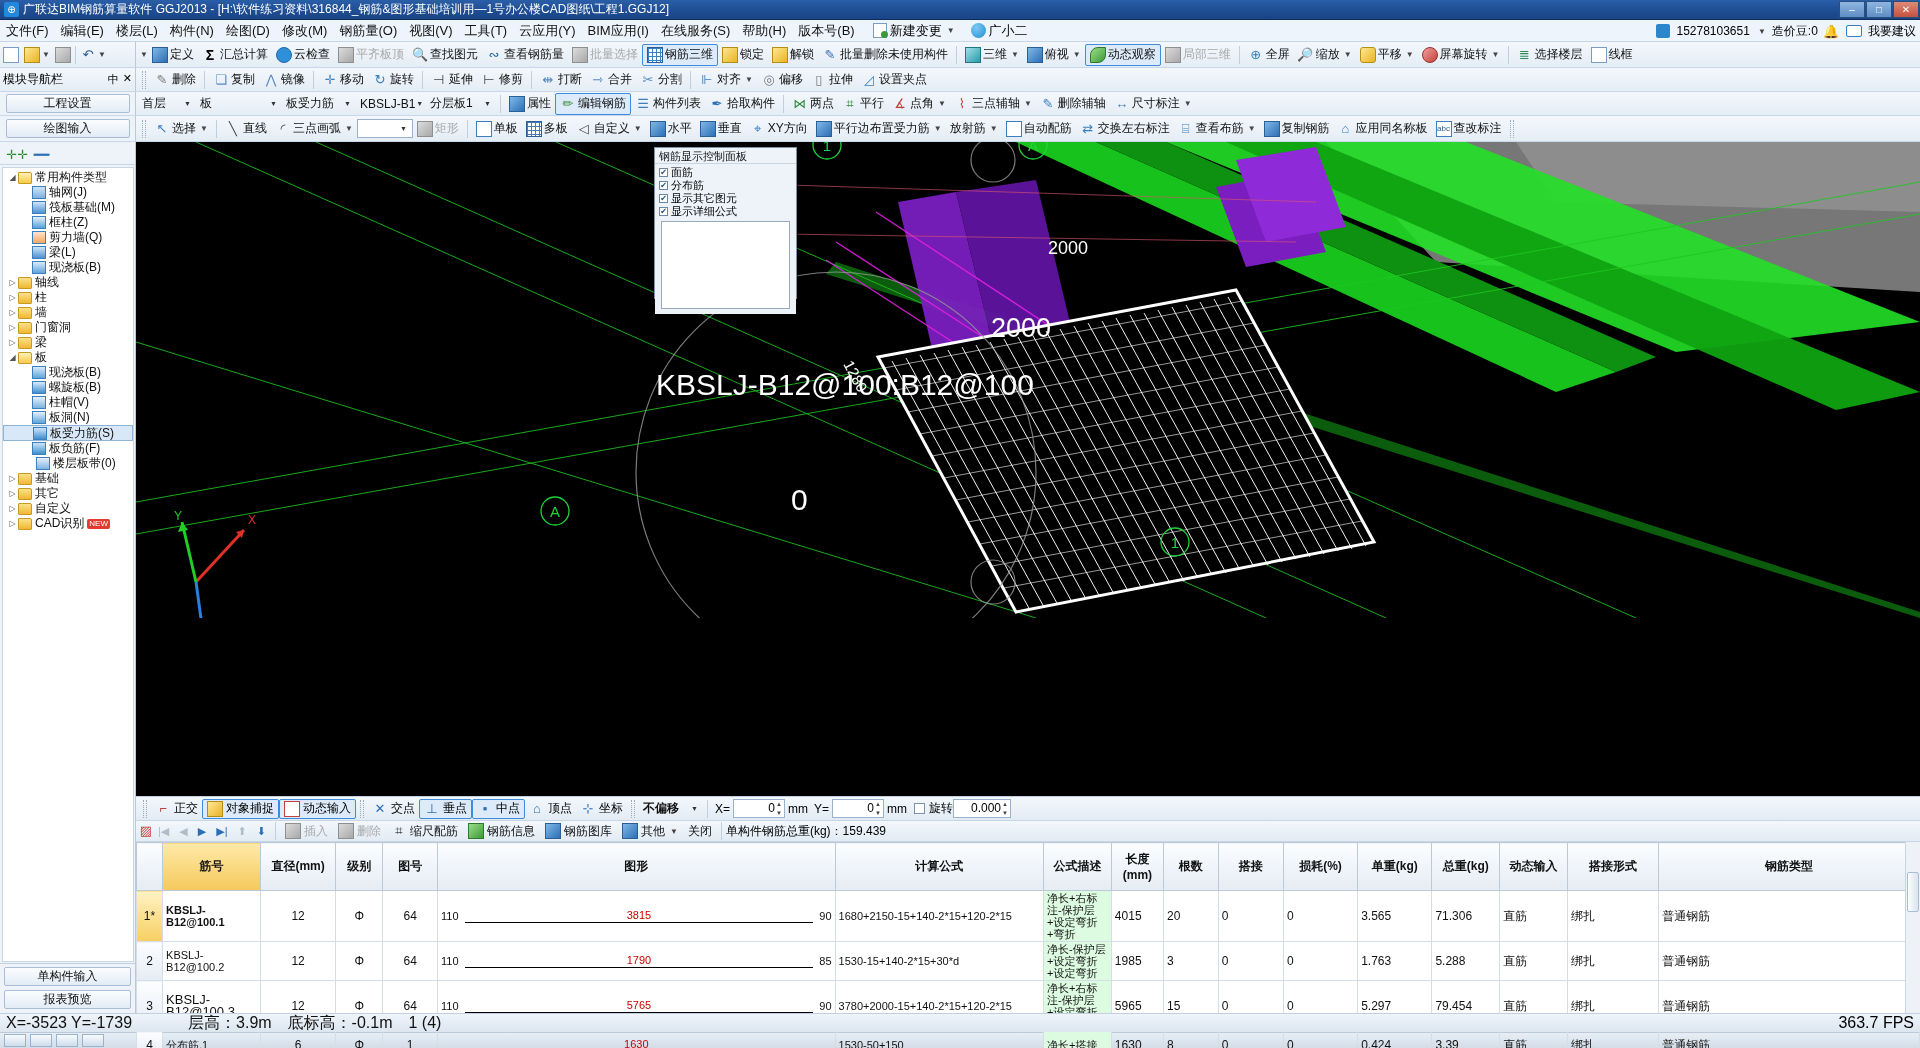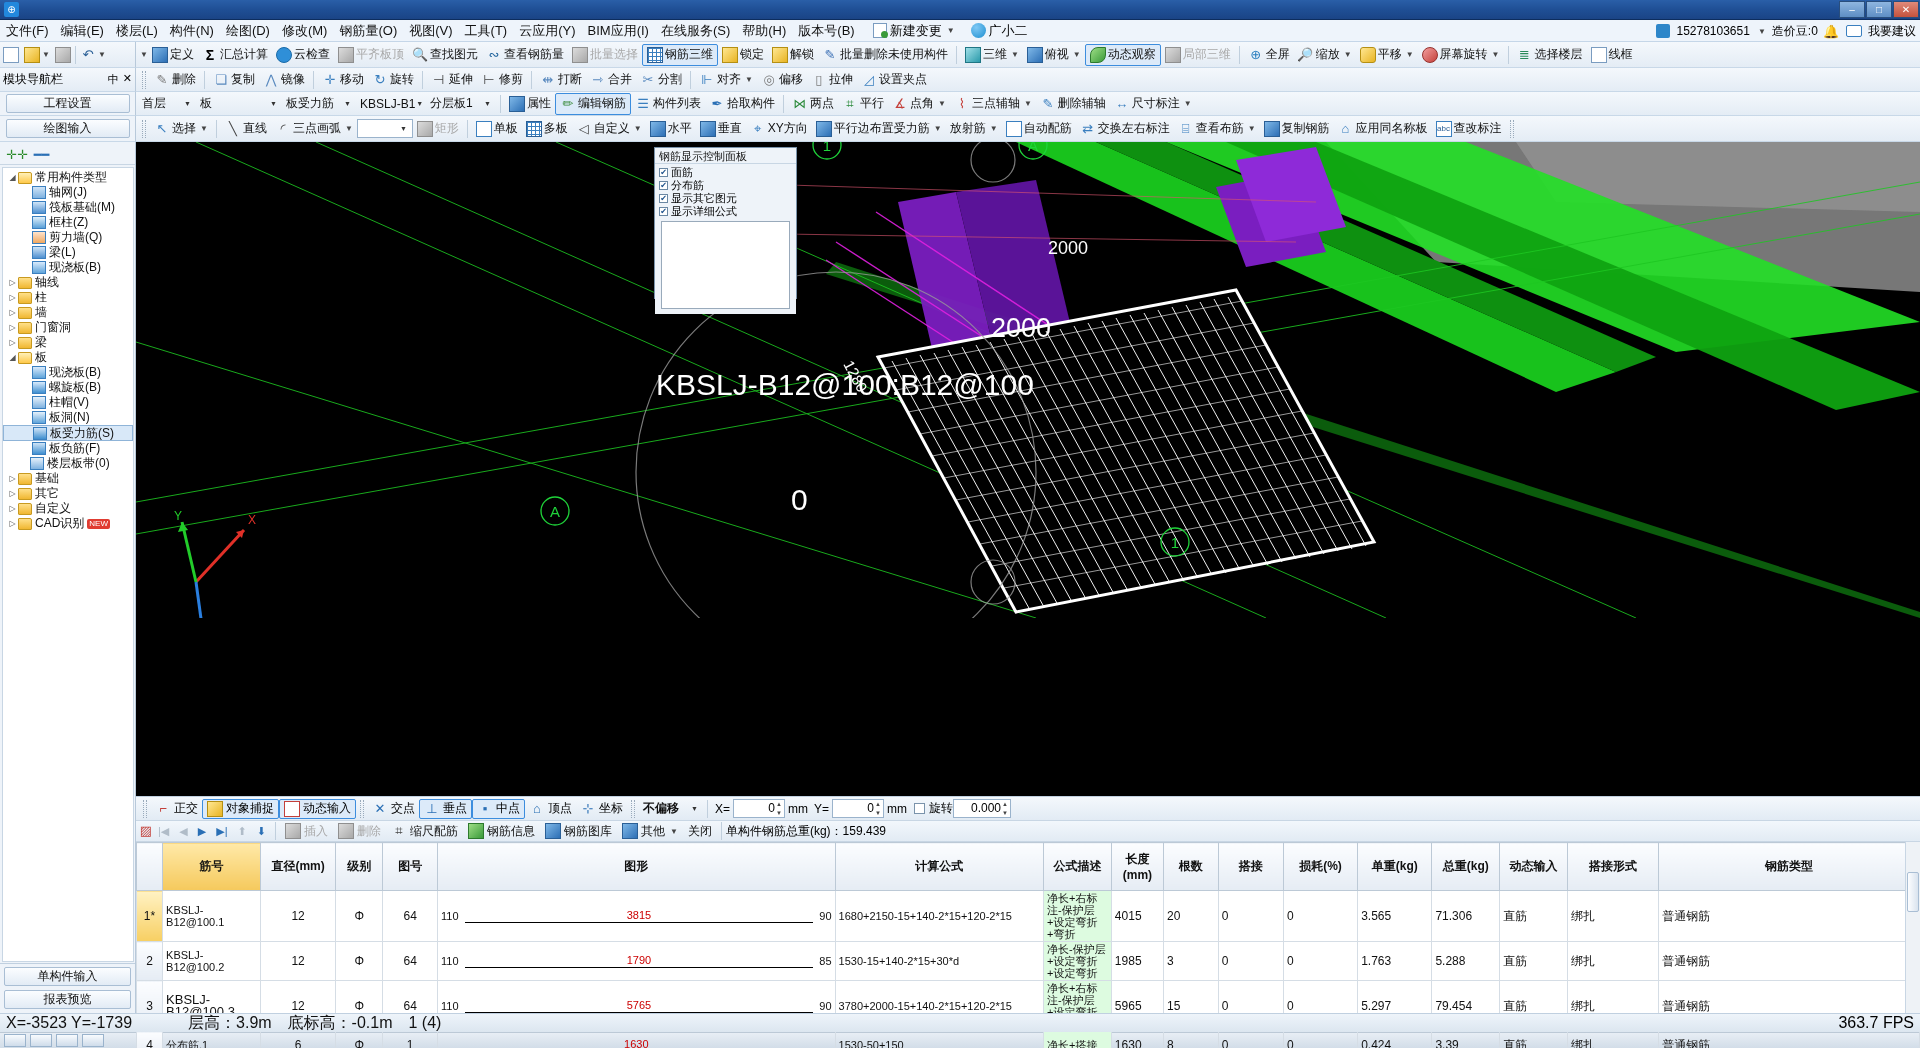--- a/index.html
+++ b/index.html
@@ -273,20 +273,21 @@
   
   svg.scene { position: absolute; left: 0; top: 0; }
 </style>
 </head>
 <body>
 
 <div class="app">
 
   <div class="titlebar">
     <span class="app-icon">⊕</span>
+    <span class="title-text">广联达BIM钢筋算量软件 GGJ2013 - [H:\软件练习资料\316844_钢筋&amp;图形基础培训用—1号办公楼CAD图纸\工程1.GGJ12]</span>
     <span class="win-buttons">
       <span class="wb">–</span>
       <span class="wb">□</span>
       <span class="wb close">✕</span>
     </span>
   </div>
 
   <div class="menubar">
     <span class="mi">文件(F)</span>
     <span class="mi">编辑(E)</span>
@@ -766,21 +767,21 @@
           <div class="tnode sel" style="padding-left: 18px;">
             <span class="twist"></span>
             <span class="leafico" style="background: linear-gradient(rgb(207, 228, 247), rgb(63, 143, 208)); border: 1px solid rgb(58, 127, 191);"></span>
             <span class="tlabel">板受力筋(S)</span>
           </div>
           <div class="tnode" style="padding-left: 18px;">
             <span class="twist"></span>
             <span class="leafico" style="background: linear-gradient(rgb(207, 228, 247), rgb(63, 143, 208)); border: 1px solid rgb(58, 127, 191);"></span>
             <span class="tlabel">板负筋(F)</span>
           </div>
-          <div class="tnode" style="padding-left: 16px;">
+          <div class="tnode" style="padding-left: 22px;">
             <span class="twist"></span>
             <span class="leafico" style="background: linear-gradient(rgb(230, 241, 251), rgb(127, 178, 224)); border: 1px solid rgb(58, 127, 191);"></span>
             <span class="tlabel">楼层板带(0)</span>
           </div>
           <div class="tnode" style="padding-left: 4px;">
             <span class="twist">▷</span>
             <span class="folder"></span>
             <span class="tlabel">基础</span>
           </div>
           <div class="tnode" style="padding-left: 4px;">
@@ -1096,21 +1097,21 @@
               <th>单重(kg)</th>
               <th>总重(kg)</th>
               <th>动态输入</th>
               <th>搭接形式</th>
               <th>钢筋类型</th>
             </tr>
           </thead>
           <tbody id="table-body">
               <tr>
                 <td class="rowhdr cur">1*</td>
-                <td style="font-size: 11px; line-height: 12px;">KBSLJ-B12@100.1</td>
+                <td style="font-size: 11px; line-height: 12px; font-weight: bold;">KBSLJ-B12@100.1</td>
                 <td class="c">12</td>
                 <td class="c">Φ</td>
                 <td class="c">64</td>
                 <td colspan="2">
                   <div style="display:flex;align-items:center;justify-content:space-between;height:100%;">
                     <span style="font-size:11px">110</span>
                     <span style="flex:1;text-align:center;position:relative;">
                       <span style="color:#cc0000;font-size:11px;display:block;line-height:11px">3815</span>
                       <span style="display:block;border-bottom:1px solid #000;margin:1px 6px 0;"></span>
                     </span>

